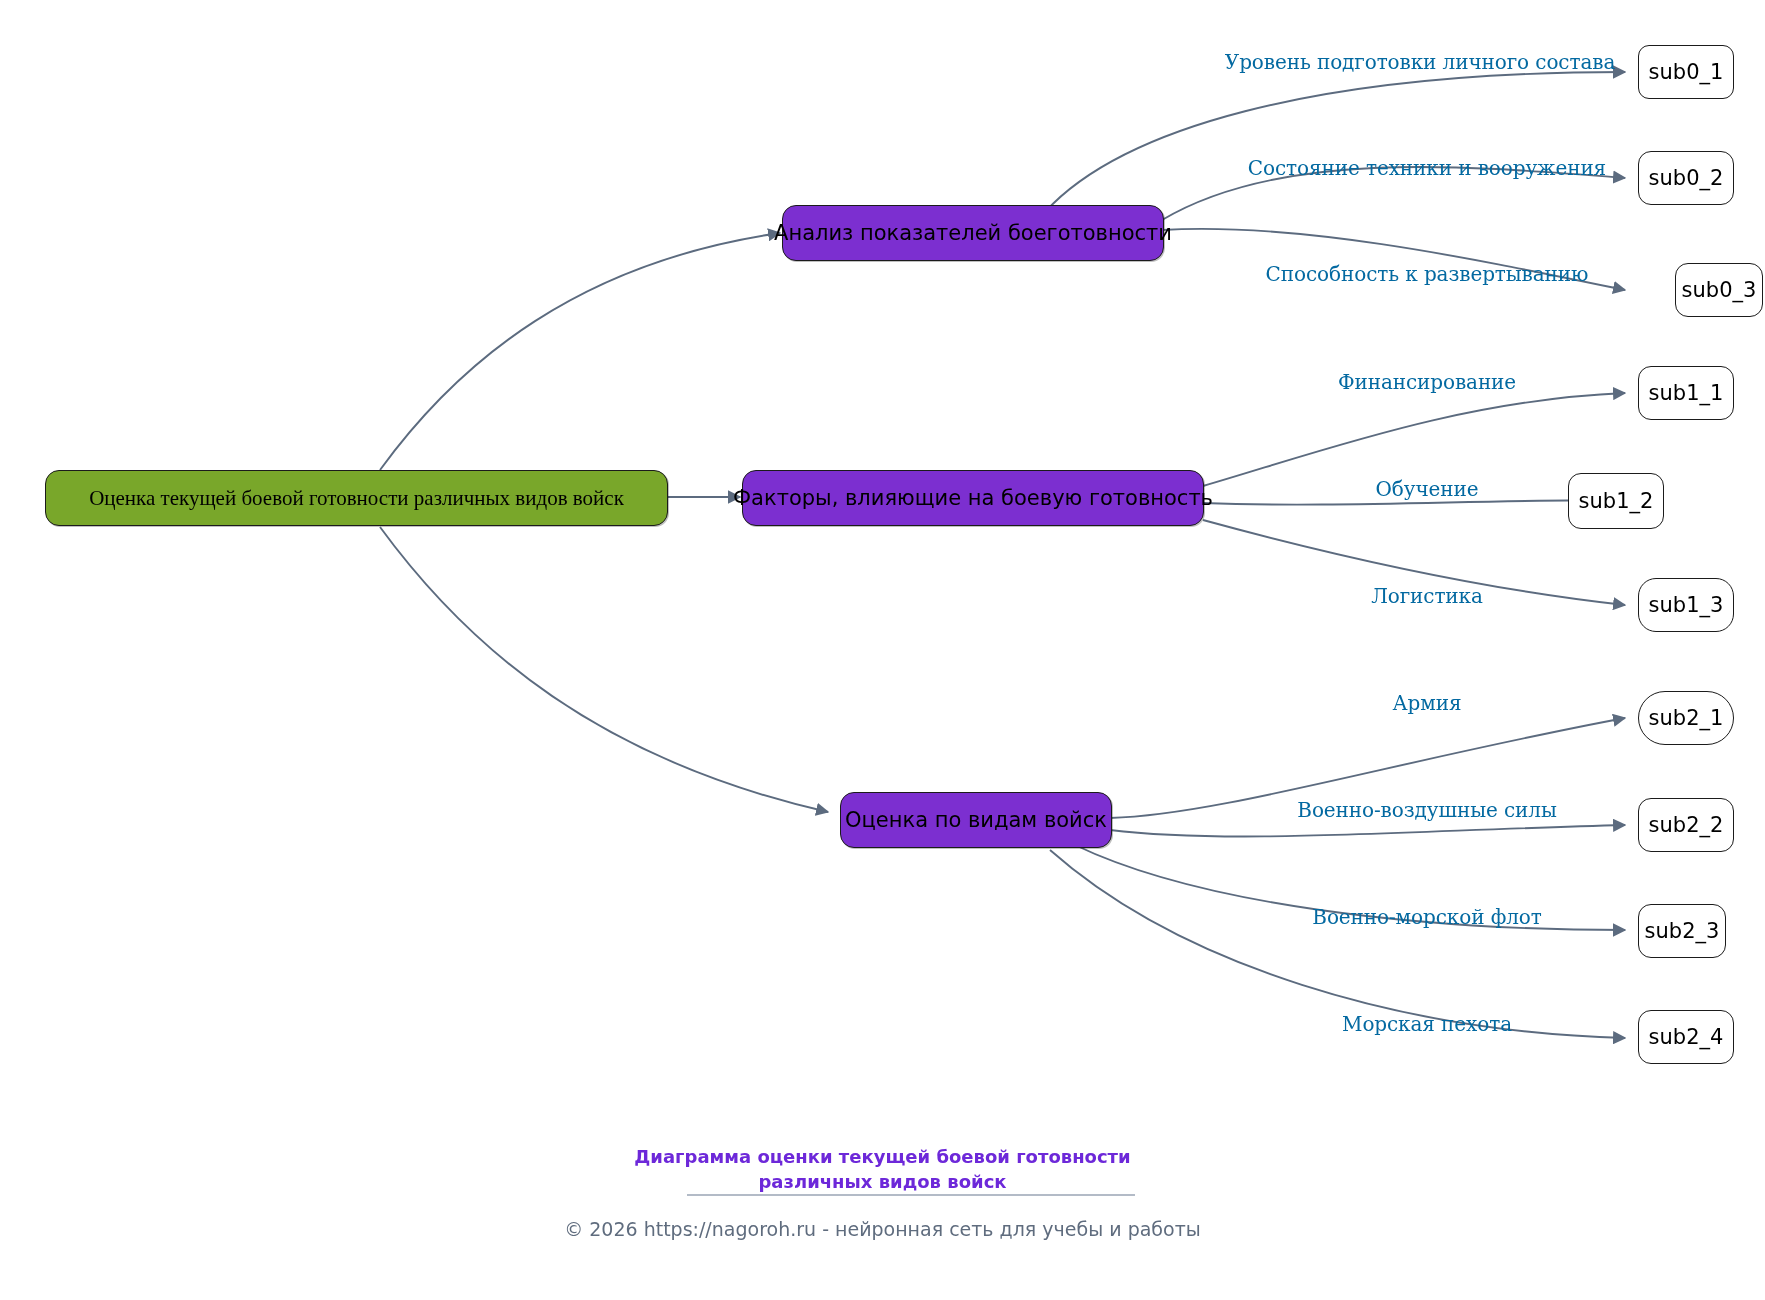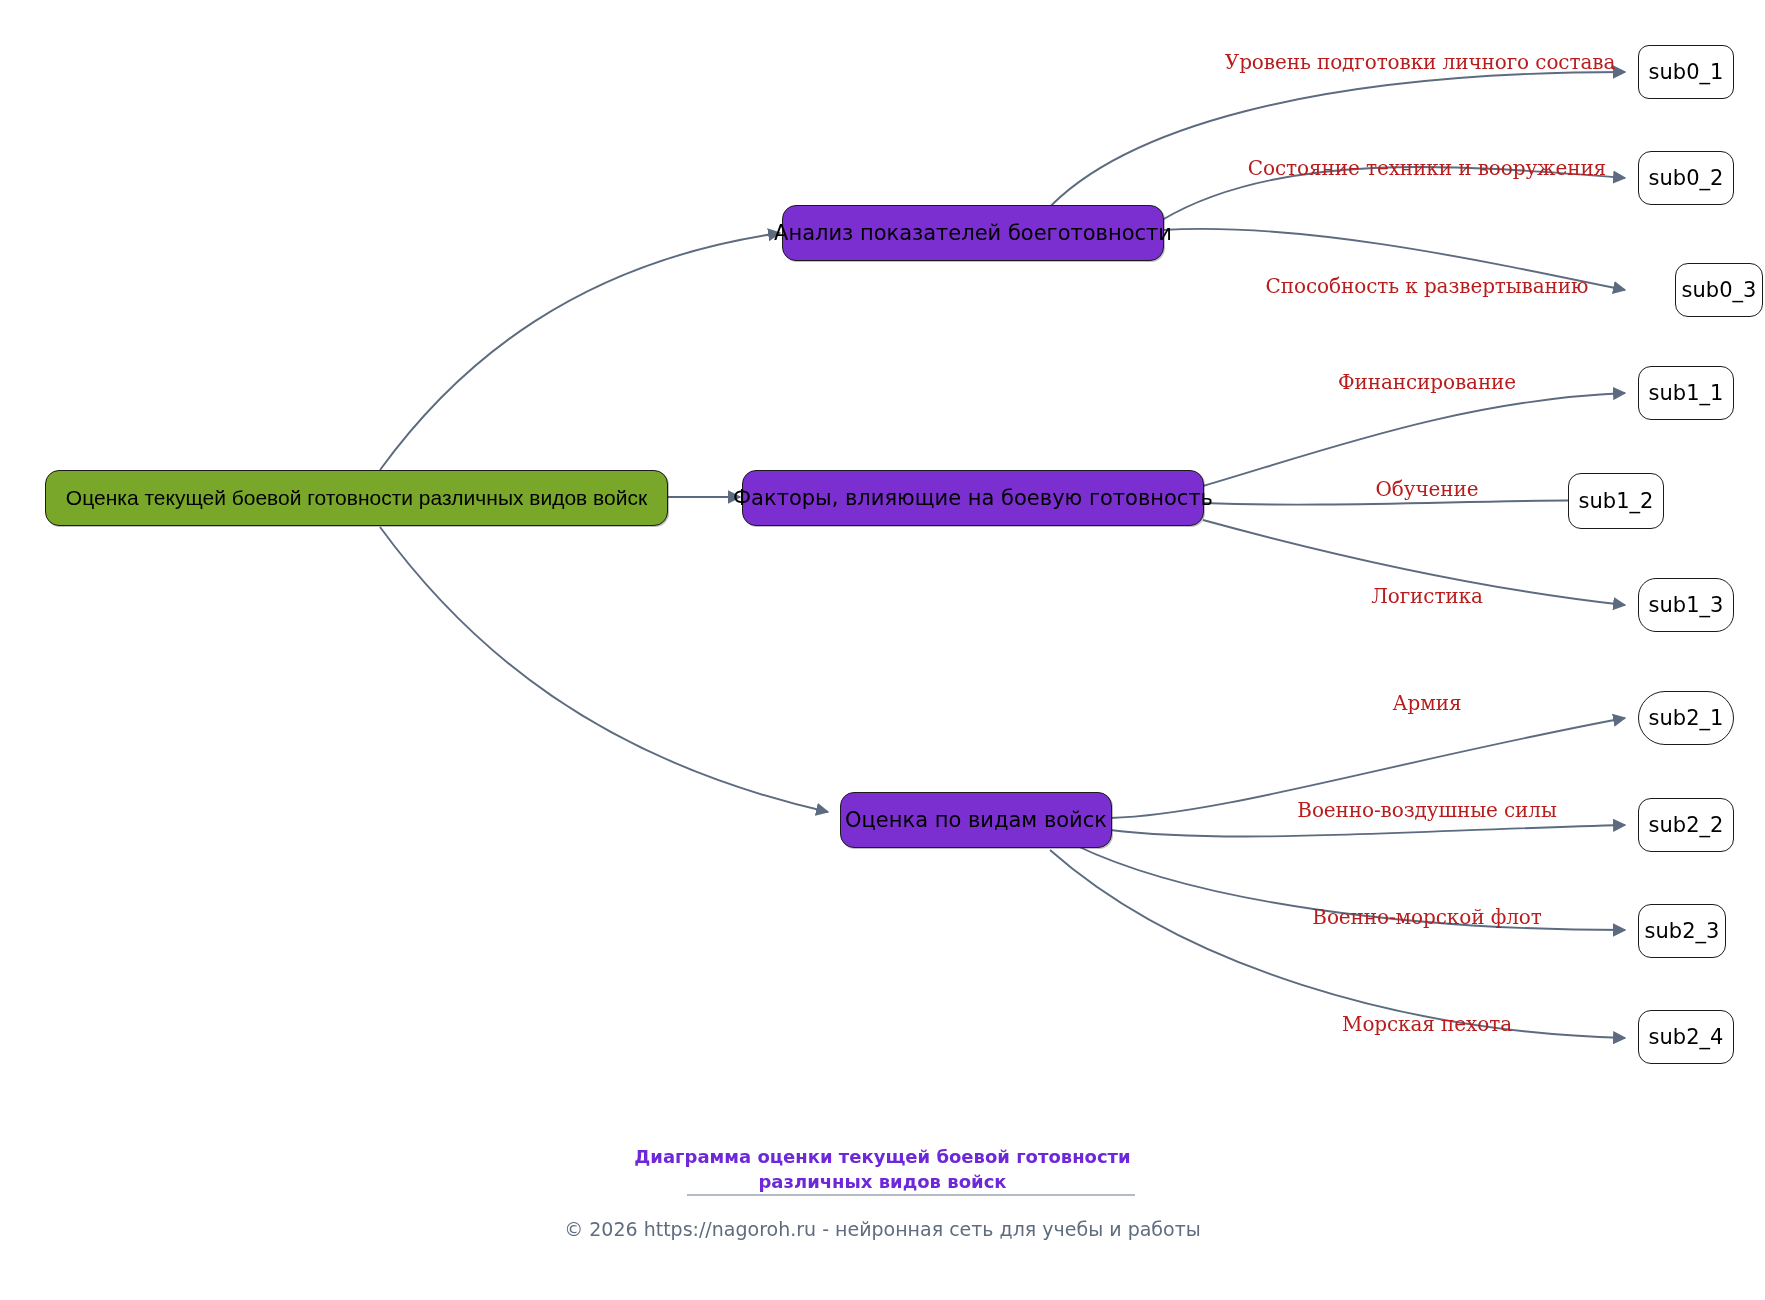--- a/index.html
+++ b/index.html
@@ -28,21 +28,21 @@
     display: flex;
     align-items: center;
     justify-content: center;
     white-space: nowrap;
   }
   .node-root {
     border-radius: 14px;
     border: 1.6px solid #1b1b1b;
     background: #79A72A;
     color: #000000;
-    font-family: Liberation Sans, sans-serif;
+    font-family: Liberation Serif, serif;
     font-size: 21px;
     padding: 8px 16px;
     box-shadow: 1px 1px 0 rgba(0,0,0,0.25);
   }
   .node-branch {
     border-radius: 14px;
     border: 1.6px solid #1b1b1b;
     background: #7C2FD0;
     color: #000000;
     font-family: "DejaVu Sans", sans-serif;
@@ -56,21 +56,21 @@
     background: #ffffff;
     color: #000000;
     font-family: "DejaVu Sans", sans-serif;
     font-size: 21px;
     padding: 0 10px;
   }
   .edge-label {
     position: absolute;
     font-family: "DejaVu Serif", serif;
     font-size: 20px;
-    color: #b91c1c;
+    color: #0369a1;
     white-space: nowrap;
     transform: translate(-50%, -50%);
     letter-spacing: -0.1px;
   }
   .caption {
     position: absolute;
     left: 0;
     width: 1765px;
     text-align: center;
     font-family: "DejaVu Sans", sans-serif;
@@ -168,21 +168,21 @@
 </div>
 <div class="node node-leaf" style="left:1638px; top:904px; width:88px; height:54px;">
   <span>sub2_3</span>
 </div>
 <div class="node node-leaf" style="left:1638px; top:1010px; width:96px; height:54px;">
   <span>sub2_4</span>
 </div>
 
 <div class="edge-label" style="left:1420px; top:62px;">Уровень подготовки личного состава</div>
 <div class="edge-label" style="left:1427px; top:168px;">Состояние техники и вооружения</div>
-<div class="edge-label" style="left:1427px; top:286px;">Способность к развертыванию</div>
+<div class="edge-label" style="left:1427px; top:274px;">Способность к развертыванию</div>
 
 <div class="edge-label" style="left:1427px; top:382px;">Финансирование</div>
 <div class="edge-label" style="left:1427px; top:489px;">Обучение</div>
 <div class="edge-label" style="left:1427px; top:596px;">Логистика</div>
 
 <div class="edge-label" style="left:1427px; top:703px;">Армия</div>
 <div class="edge-label" style="left:1427px; top:810px;">Военно-воздушные силы</div>
 <div class="edge-label" style="left:1427px; top:917px;">Военно-морской флот</div>
 <div class="edge-label" style="left:1427px; top:1024px;">Морская пехота</div>
 

